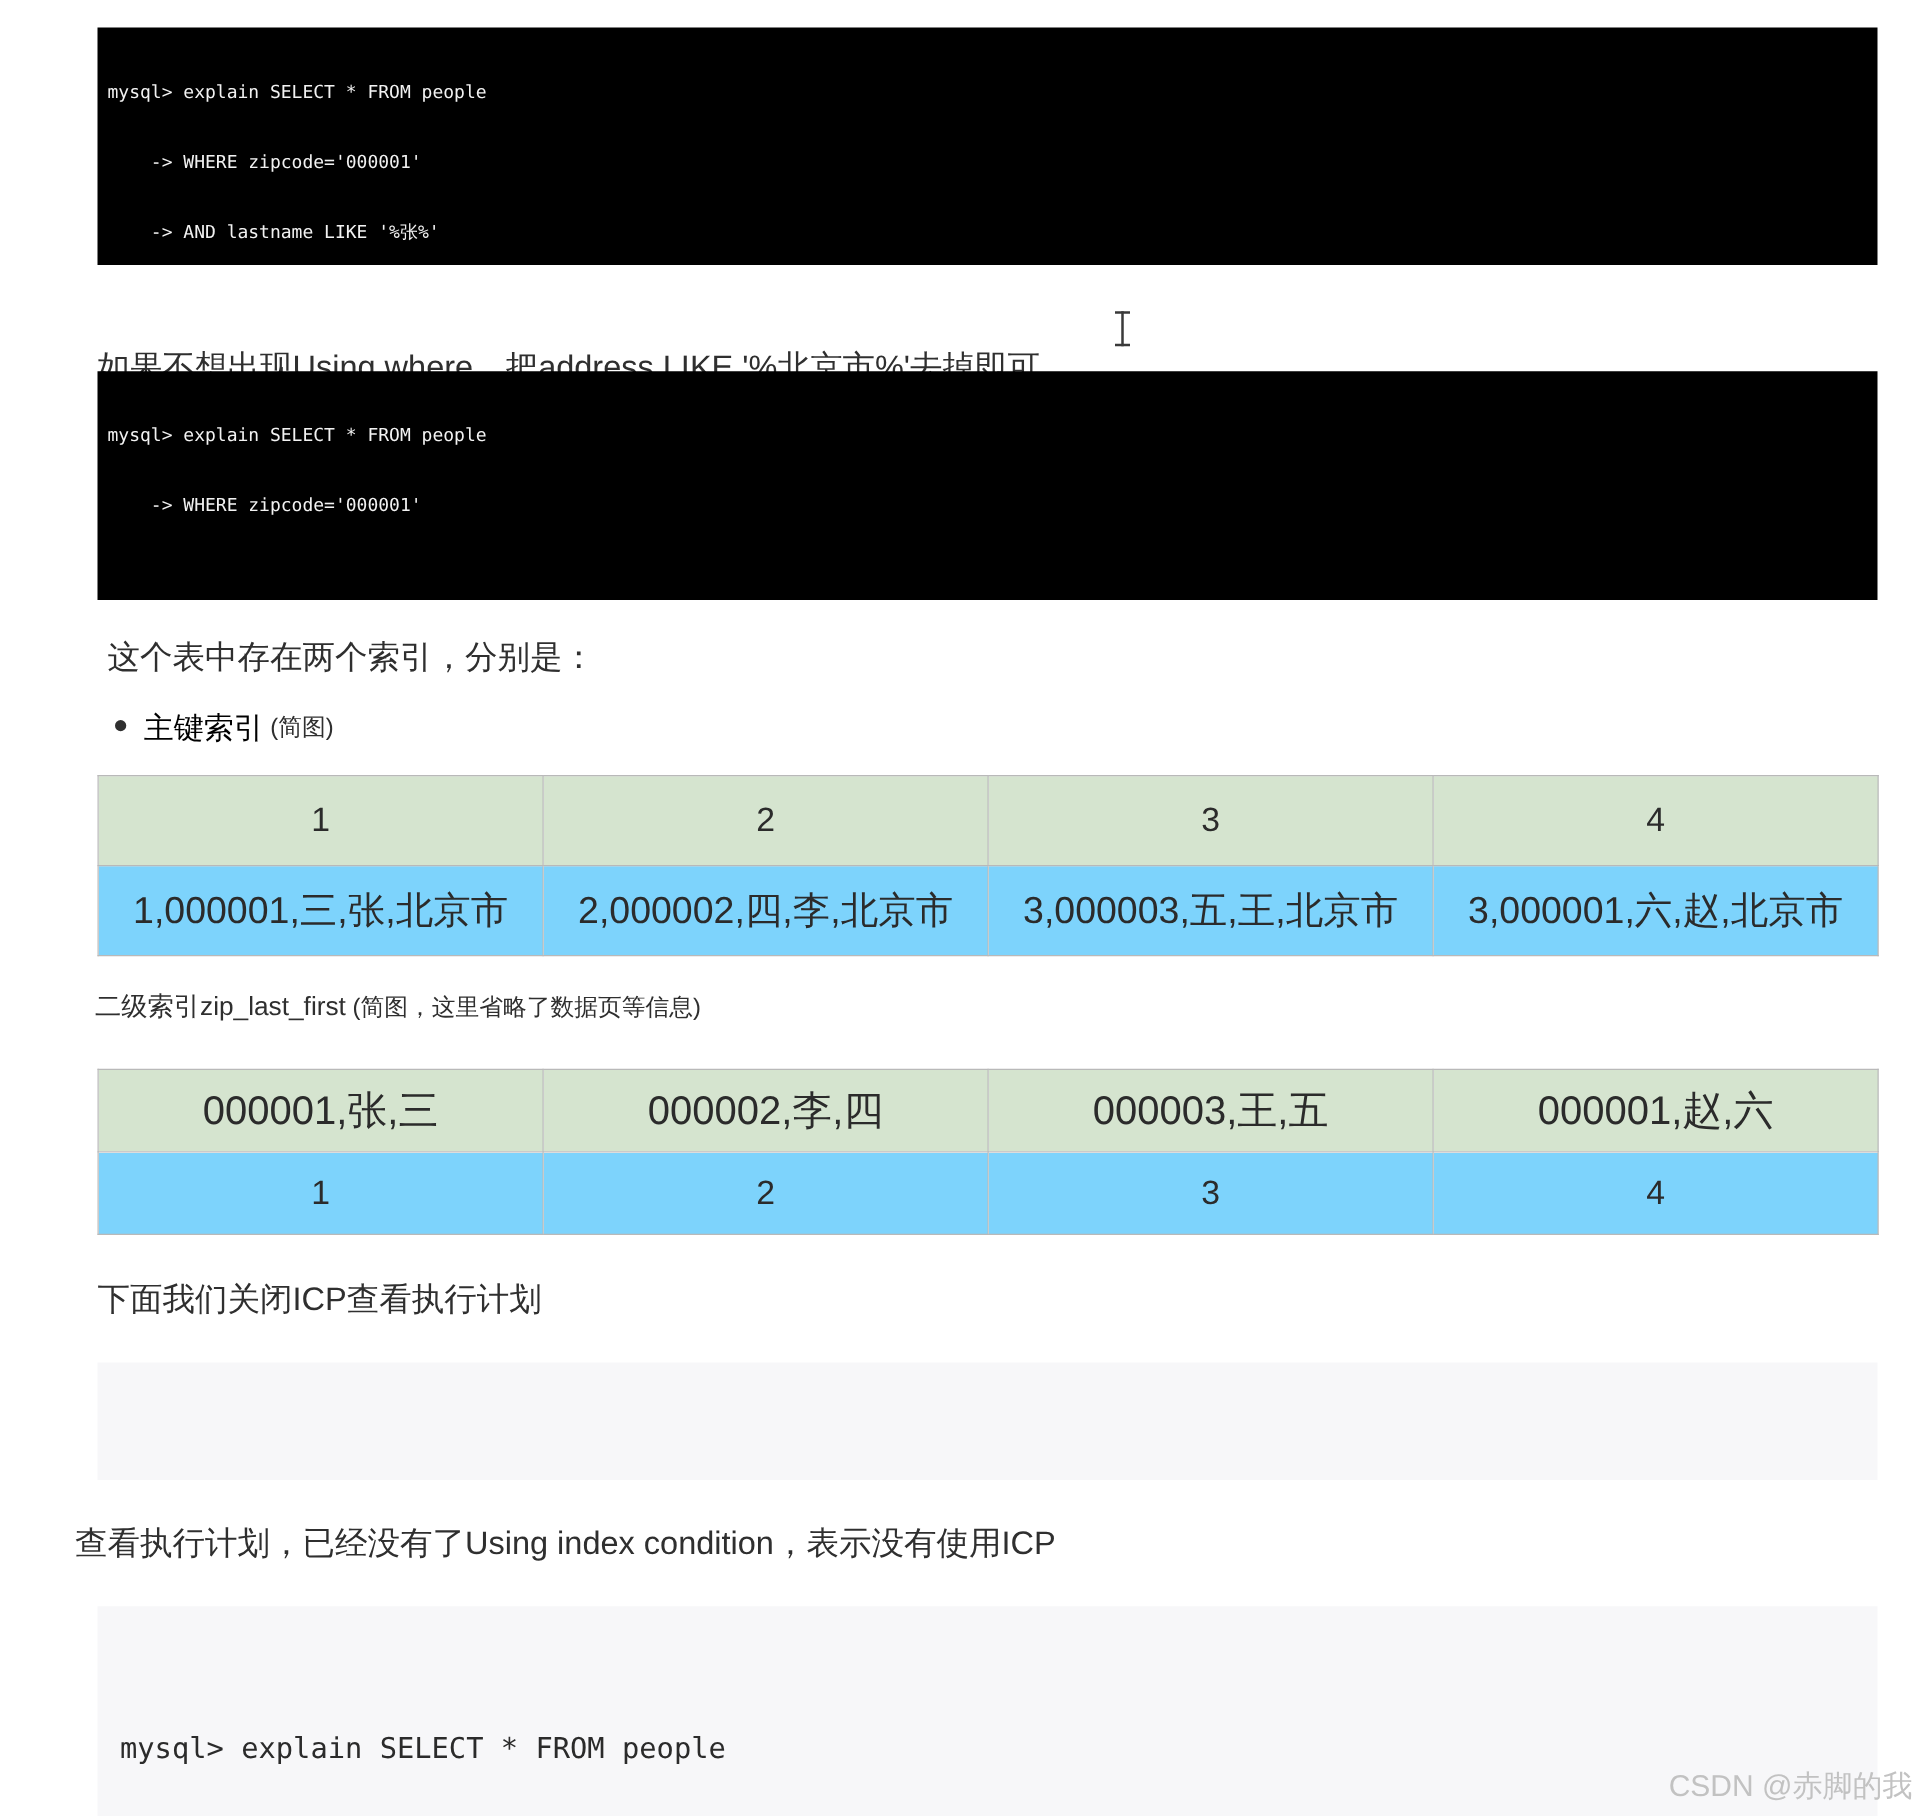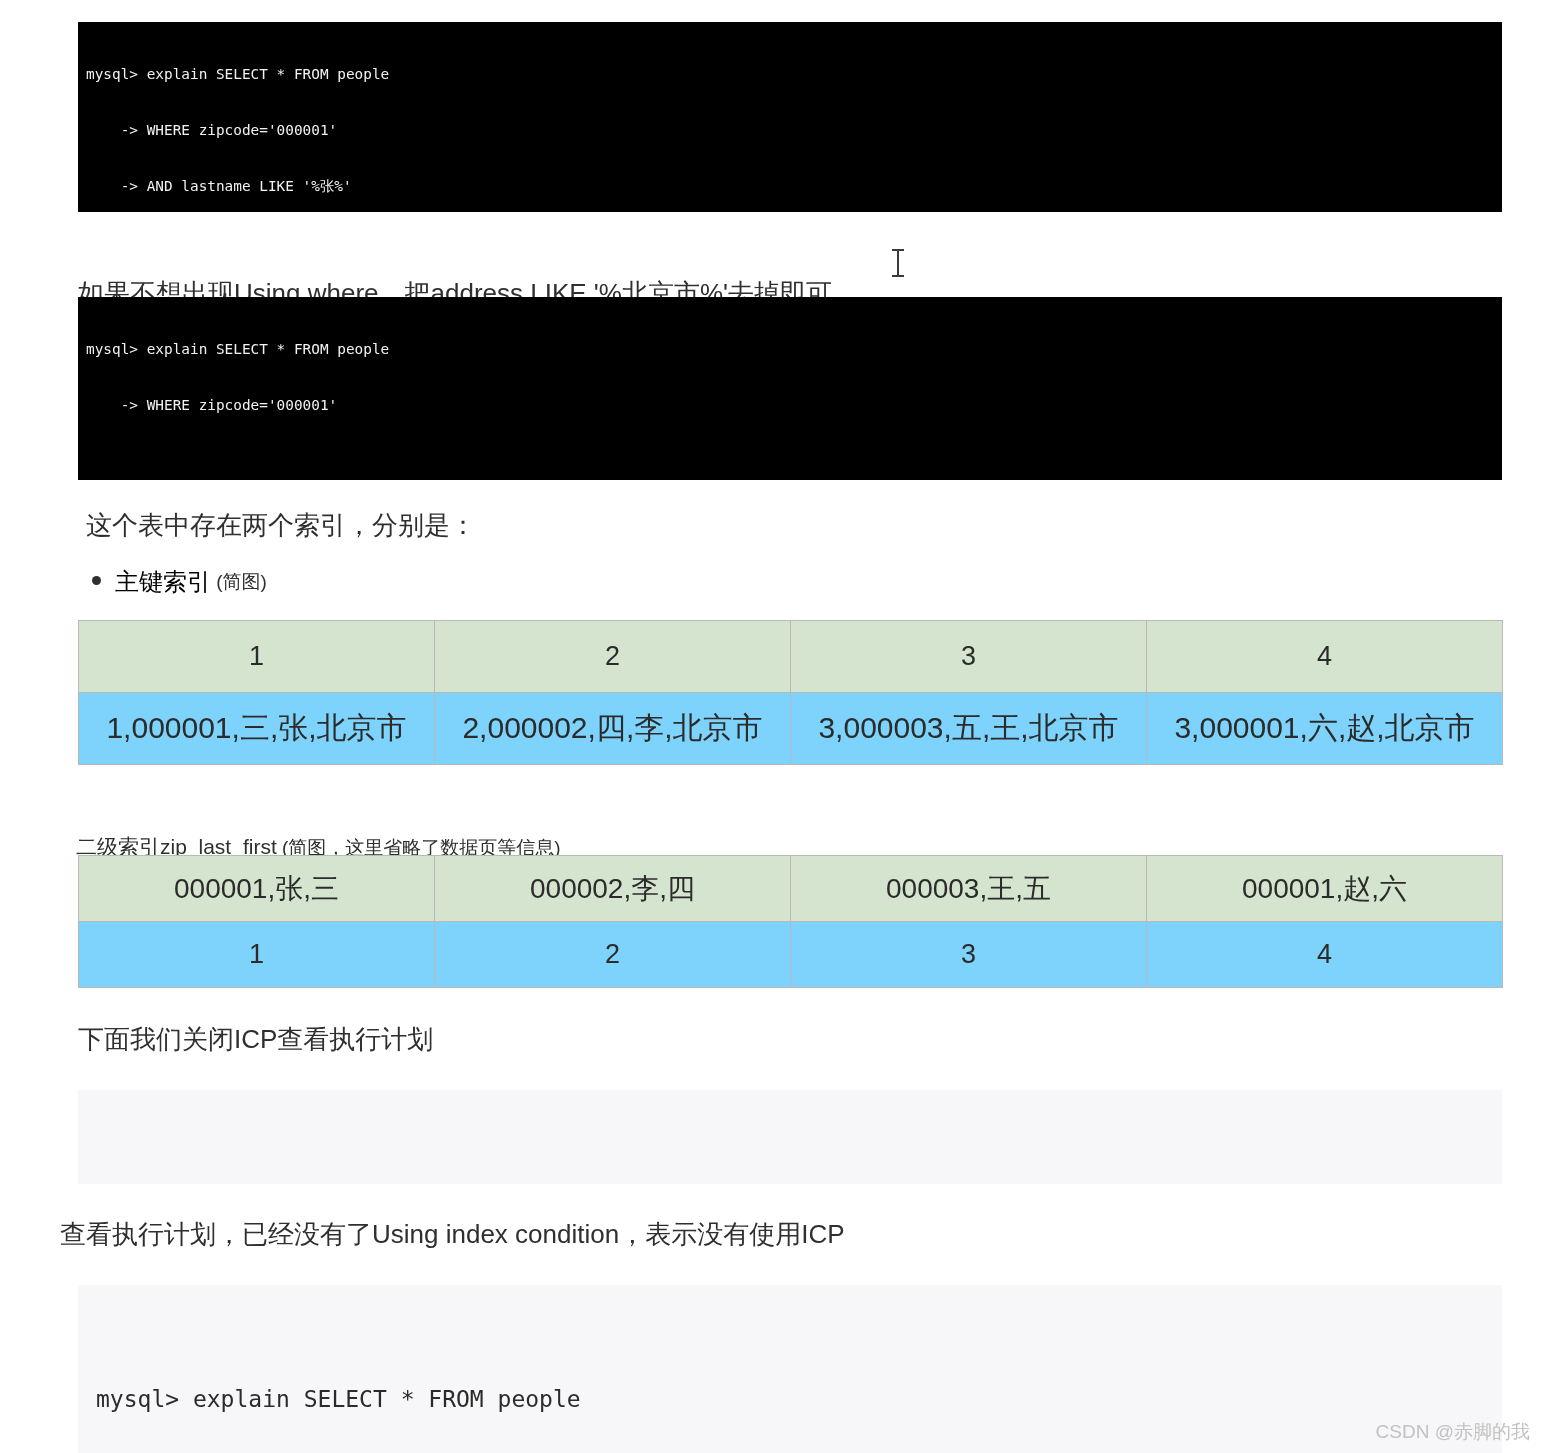--- a/index.html
+++ b/index.html
@@ -97,21 +97,21 @@
 
   
   #pk-table { left: 78px; top: 620px; width: 1424px; }
   #pk-table .idx-cell { width: 356px; }
   #pk-table .r-head .idx-cell { height: 72px; font-size: 27px; }
   #pk-table .r-data .idx-cell { height: 72px; font-size: 30px; }
 
   
   #sk-table { left: 78px; top: 855px; width: 1424px; }
   #sk-table .idx-cell { width: 356px; }
-  #sk-table .r-head .idx-cell { height: 66px; font-size: 28px; }
+  #sk-table .r-head .idx-cell { height: 66px; font-size: 32px; }
   #sk-table .r-data .idx-cell { height: 66px; font-size: 27px; }
 
   
   .code {
     position: absolute;
     background: #f7f7f9;
     font-family: "DejaVu Sans Mono", "Liberation Mono", monospace;
     font-size: 23px;
     line-height: 40px;
     color: #2b2b2b;
@@ -137,21 +137,21 @@
     background: #3a3a3a;
   }
   .caret::before { top: 0; }
   .caret::after  { bottom: 0; }
 
   
   .watermark {
     position: absolute;
     right: 14px;
     bottom: 8px;
-    font-size: 19px;
+    font-size: 24px;
     color: #c2c2c2;
     white-space: nowrap;
   }
 </style>
 </head>
 <body>
 
 <div class="term" id="term-1" style="left:78px; top:22px; width:1424px; height:190px;">
   <span class="ln">mysql&gt; explain SELECT * FROM people</span>
   <span class="ln">    -&gt; WHERE zipcode='000001'</span>
@@ -194,21 +194,21 @@
     <div class="idx-cell green">4</div>
   </div>
   <div class="idx-row r-data">
     <div class="idx-cell pink">1,000001,三,张,北京市</div>
     <div class="idx-cell pink">2,000002,四,李,北京市</div>
     <div class="idx-cell pink">3,000003,五,王,北京市</div>
     <div class="idx-cell pink">3,000001,六,赵,北京市</div>
   </div>
 </div>
 
-<div class="para-sm" style="left:76px; top:792px;margin-top:41px;"><span>二级索引zip_last_first</span><span style="font-size:19px;"> (简图，这里省略了数据页等信息)</span></div>
+<div class="para-sm" style="left:76px; top:792px;"><span>二级索引zip_last_first</span><span style="font-size:19px;"> (简图，这里省略了数据页等信息)</span></div>
 
 <div class="idx-table" id="sk-table">
   <div class="idx-row r-head">
     <div class="idx-cell green">000001,张,三</div>
     <div class="idx-cell green">000002,李,四</div>
     <div class="idx-cell green">000003,王,五</div>
     <div class="idx-cell green">000001,赵,六</div>
   </div>
   <div class="idx-row r-data">
     <div class="idx-cell pink">1</div>

